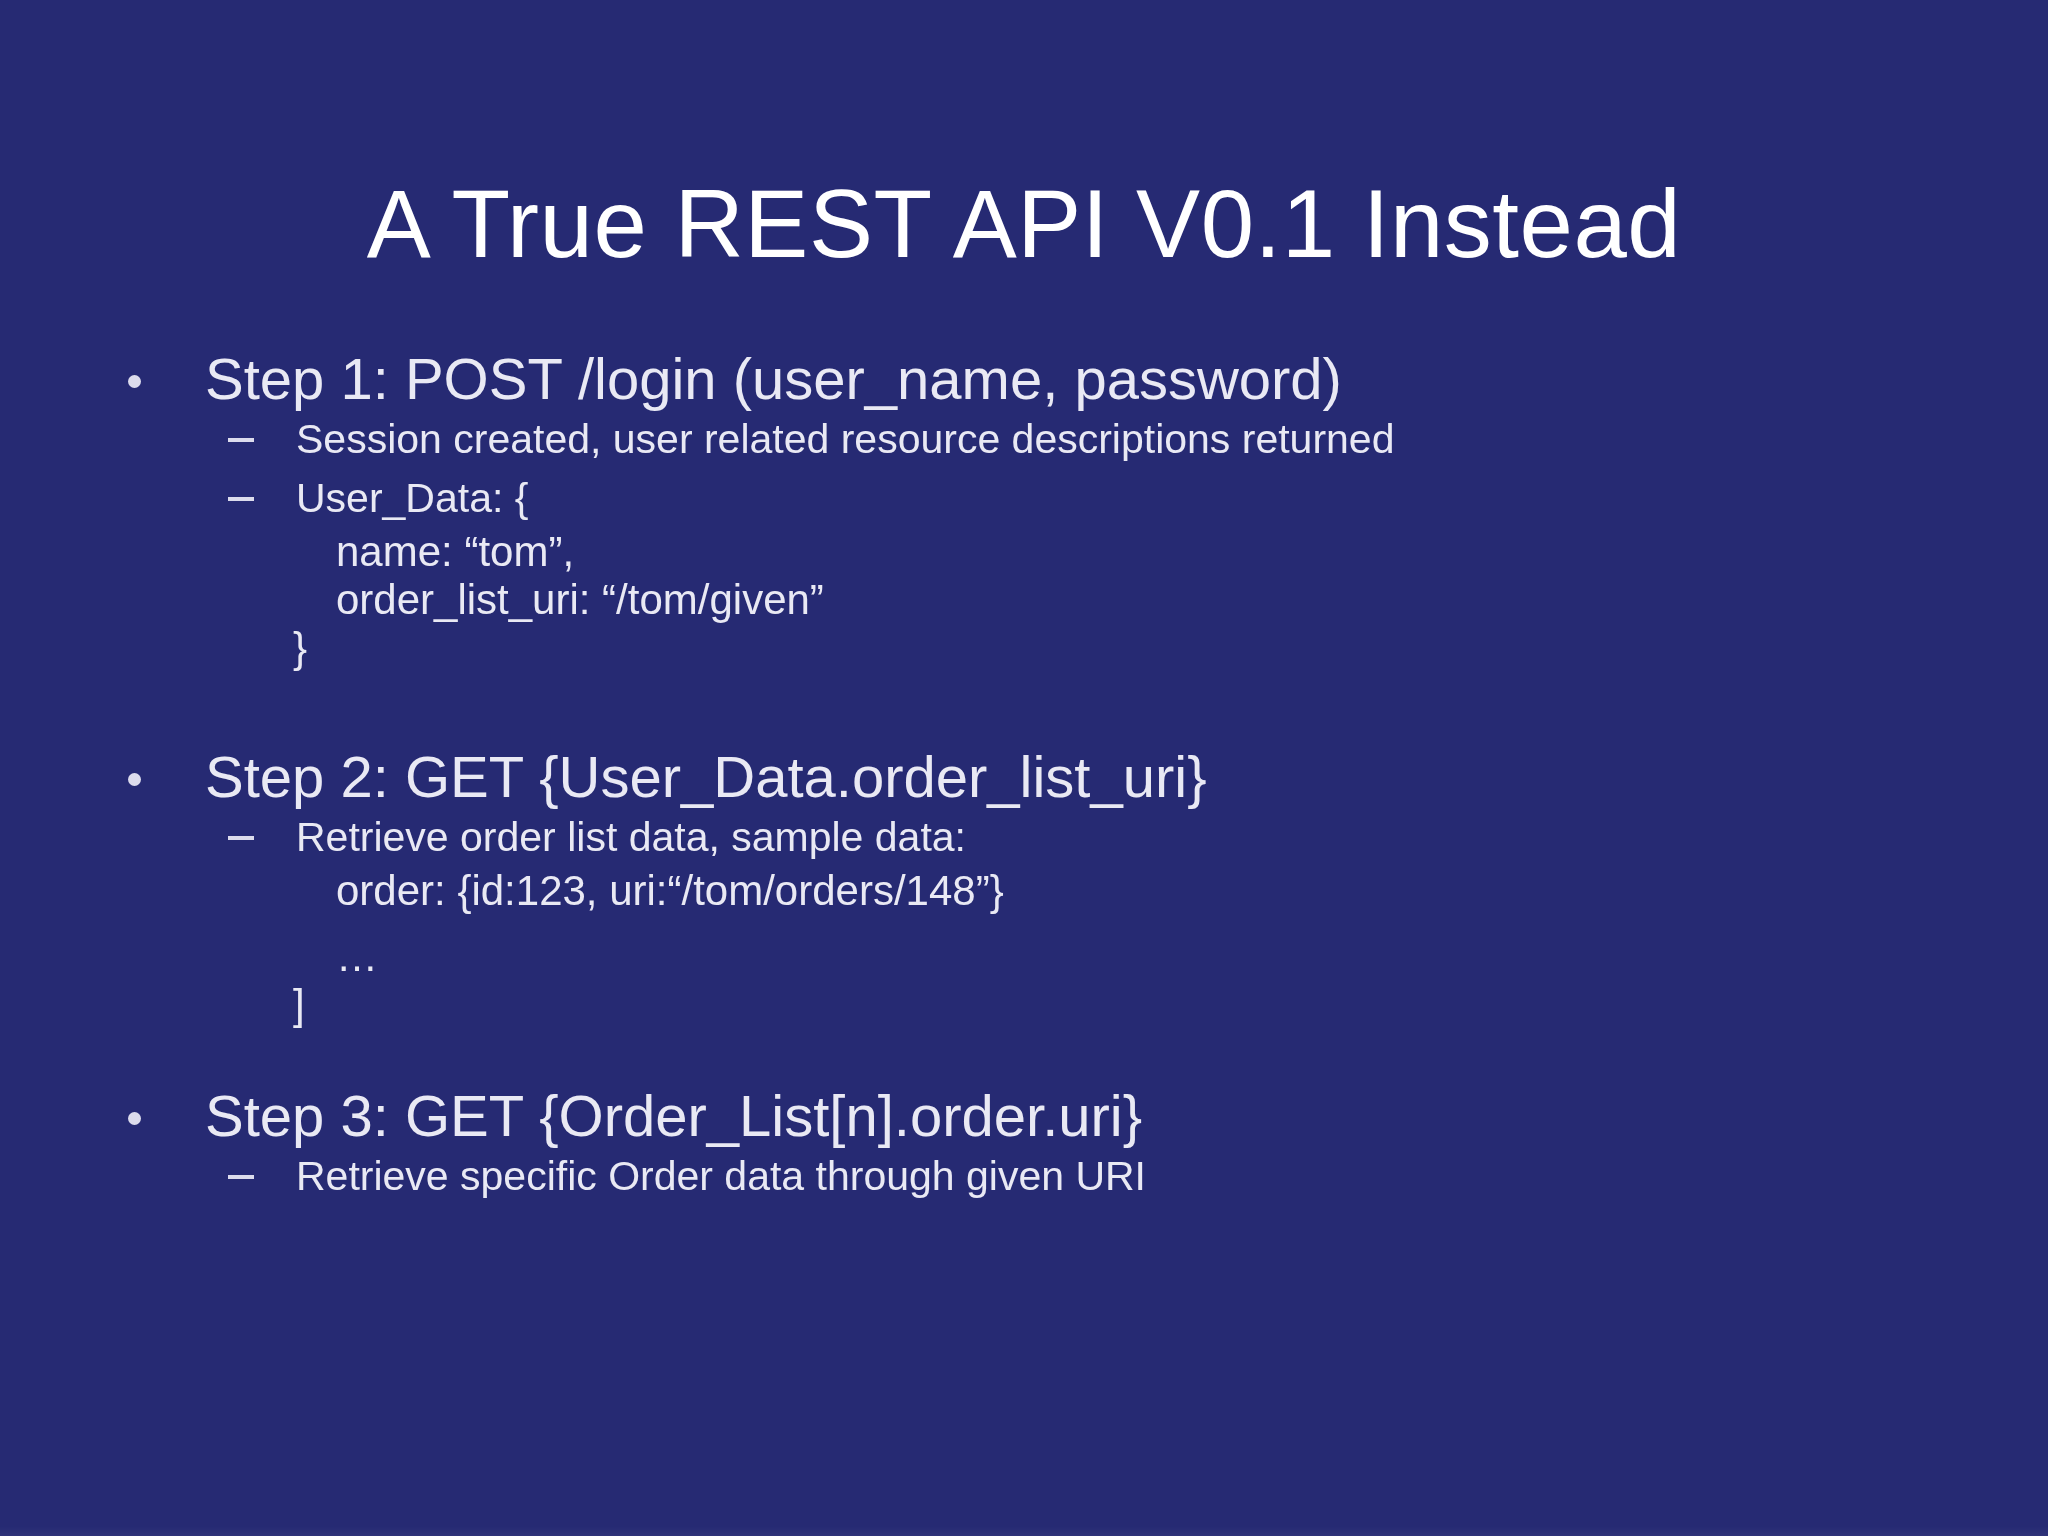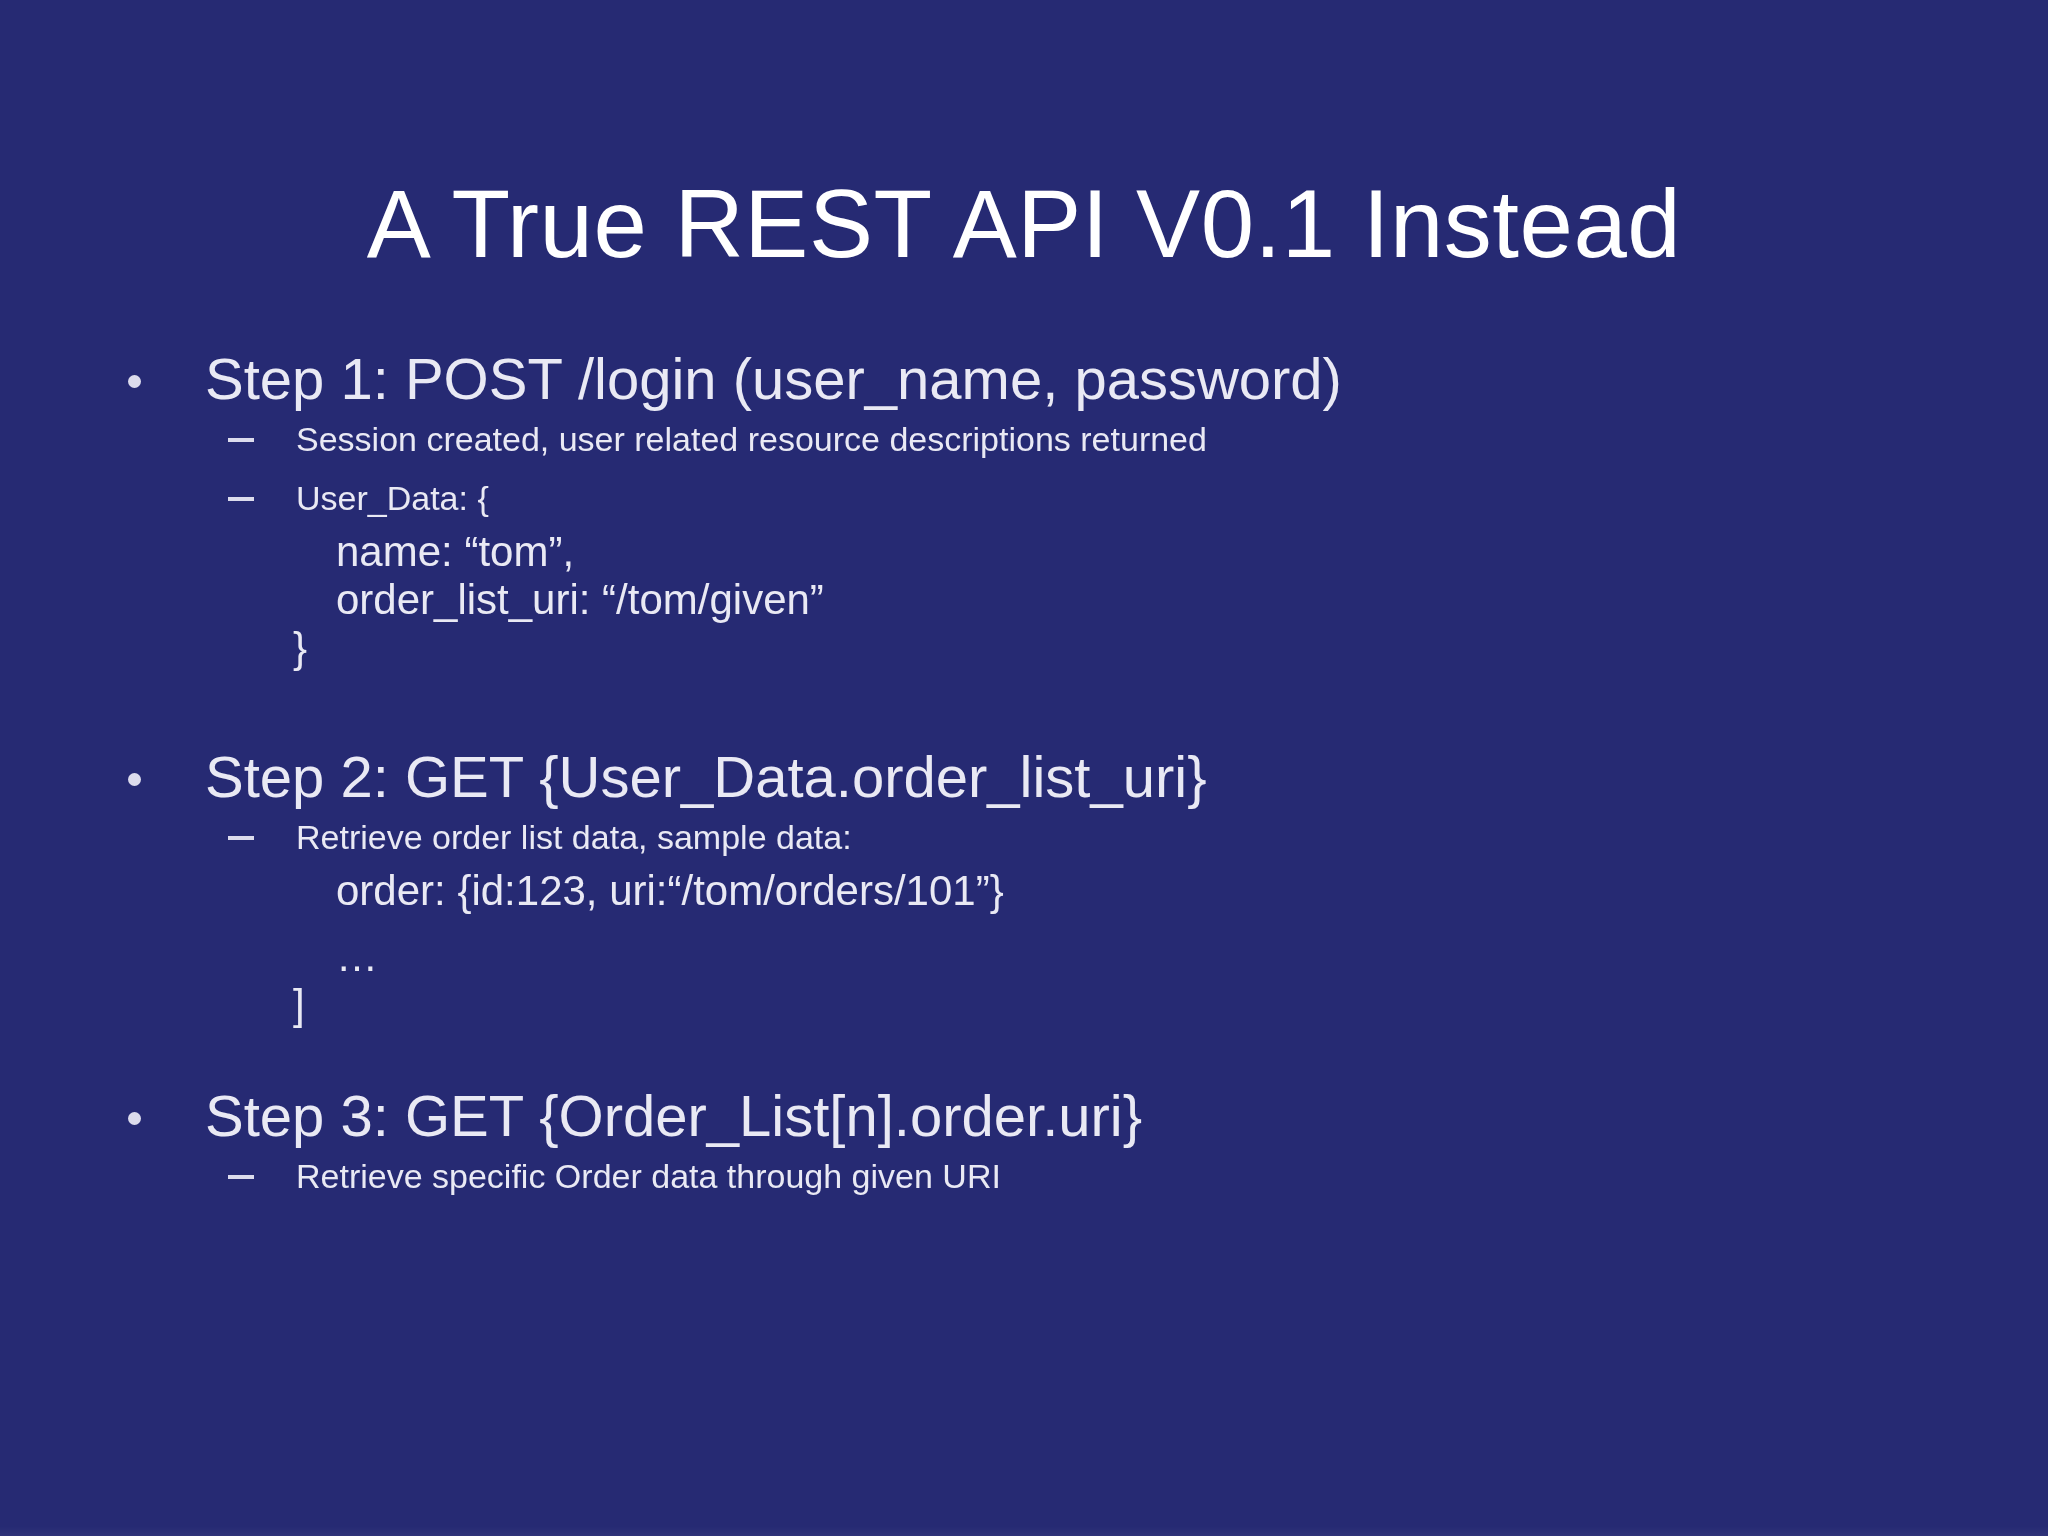--- a/index.html
+++ b/index.html
@@ -73,21 +73,21 @@
     width: 13px;
     height: 13px;
     border-radius: 50%;
     background: #dcdced;
   }
 
   
   .l2 {
     position: relative;
     color: #e9e9f4;
-    font-size: 34px;
+    font-size: 41px;
     line-height: 59px;
     padding-left: 296px;
     white-space: nowrap;
   }
   .l2 .dash {
     position: absolute;
     left: 228px;
     top: 28px;
     width: 26px;
     height: 4px;
@@ -149,21 +149,21 @@
         <span class="dot"></span>
         <span>Step 2: GET {User_Data.order_list_uri}</span>
       </div>
 
       <div class="l2">
         <span class="dash"></span>
         <span>Retrieve order list data, sample data:</span>
       </div>
 
 
-      <div class="l3">order: {id:123, uri:“/tom/orders/101”}</div>
+      <div class="l3">order: {id:123, uri:“/tom/orders/148”}</div>
       <div class="gap-sm"></div>
       <div class="l3">…</div>
       <div class="l3 close">]</div>
     </div>
 
     <div class="gap-md"></div>
 
     <div class="block">
 
       <div class="l1">

